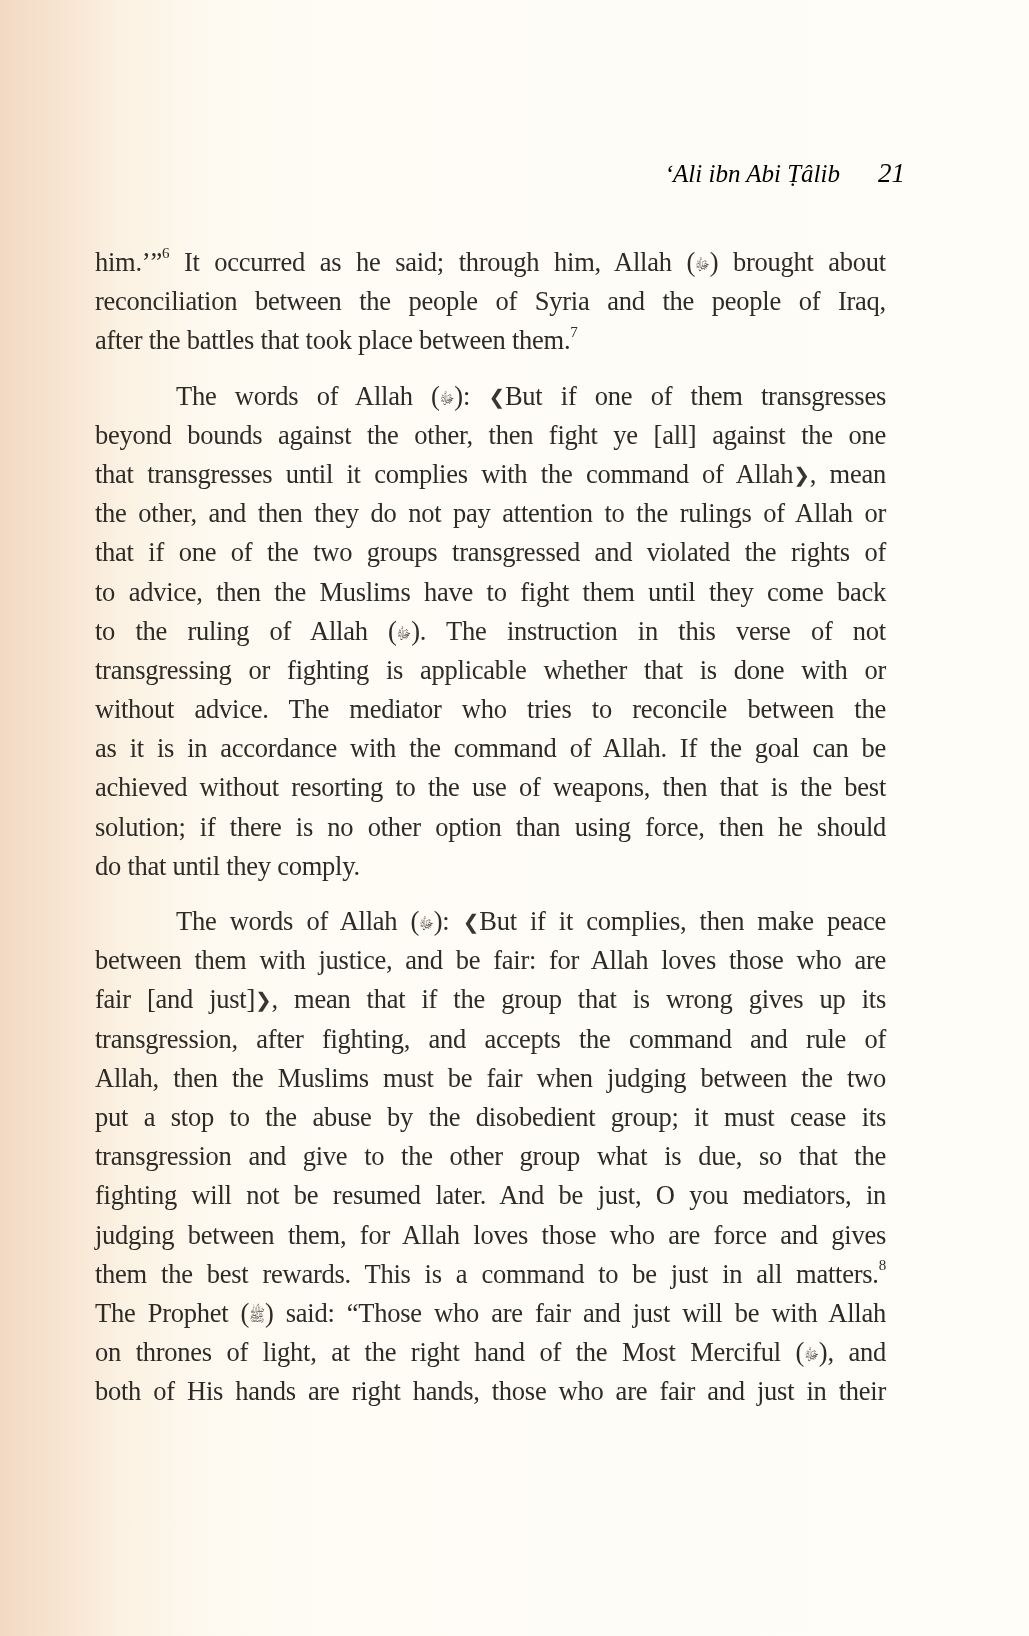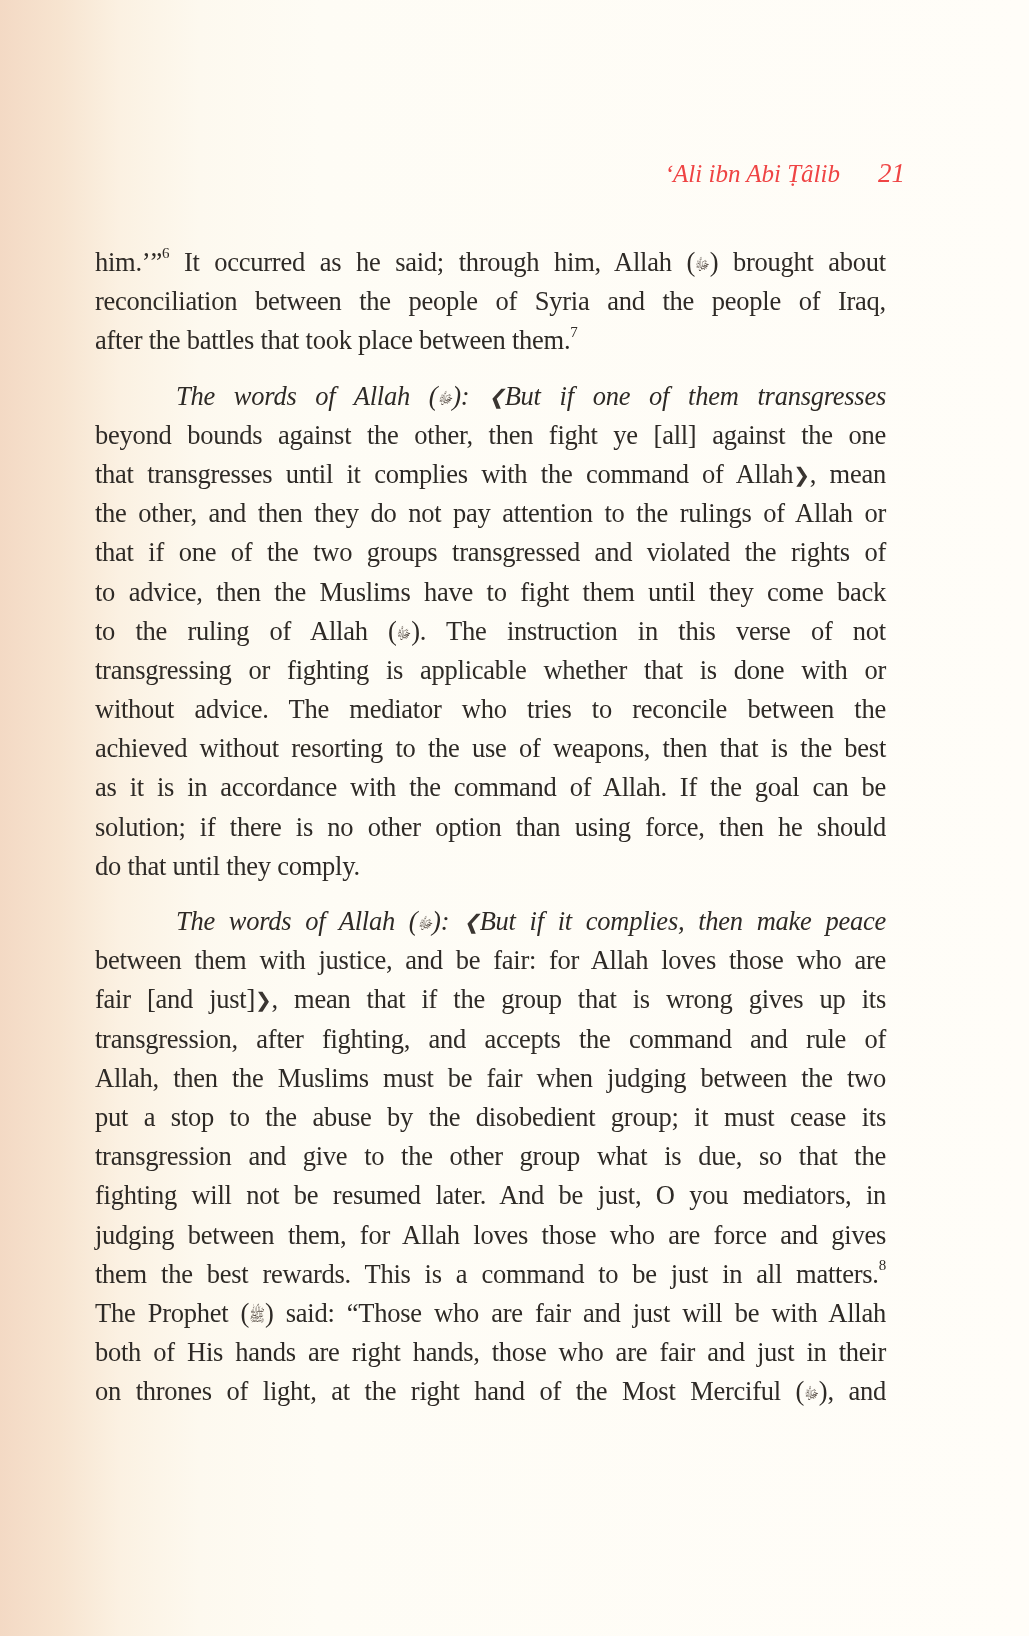--- a/index.html
+++ b/index.html
@@ -18,41 +18,41 @@
       width: 1029px; height: 1636px;
     }
     .running-head {
       position: absolute;
       top: 158px;
       left: 0;
       width: 905px;
       text-align: right;
       font-style: italic;
       font-size: 25px;
-      color: #ef4444;
+      color: #000000;
     }
     .running-head .title { margin-right: 38px; }
     .running-head .folio { font-size: 27px; }
     .body-text {
       position: absolute;
       left: 95px;
       top: 243px;
       width: 791px;
       font-size: 26.5px;
     }
     .line {
       height: 39.2px;
       line-height: 39.2px;
       white-space: nowrap;
       text-align: justify;
       text-align-last: justify;
       letter-spacing: -0.25px;
     }
     .line.last { text-align-last: left; }
-    .line.indent { padding-left: 81px; font-style: italic; }
+    .line.indent { padding-left: 81px; }
     .para-gap { height: 16px; }
     sup { font-size: 15px; line-height: 0; position: relative; top: -3px; }
     .honorific {
       display: inline-block;
       font-size: 13px;
       color: #5a5048;
       vertical-align: 2px;
       transform: scaleY(1.3);
     }
     .orn { font-size: 20px; vertical-align: 1px; color: #3a3531; }
@@ -75,35 +75,35 @@
       <div>
         <div class="line indent">The words of Allah (<span class="honorific">ﷻ</span>): <span class="orn">❮</span>But if one of them transgresses</div>
         <div class="line">beyond bounds against the other, then fight ye [all] against the one</div>
         <div class="line">that transgresses until it complies with the command of Allah<span class="orn">❯</span>, mean</div>
         <div class="line">the other, and then they do not pay attention to the rulings of Allah or</div>
         <div class="line">that if one of the two groups transgressed and violated the rights of</div>
         <div class="line">to advice, then the Muslims have to fight them until they come back</div>
         <div class="line">to the ruling of Allah (<span class="honorific">ﷻ</span>). The instruction in this verse of not</div>
         <div class="line">transgressing or fighting is applicable whether that is done with or</div>
         <div class="line">without advice. The mediator who tries to reconcile between the</div>
+        <div class="line">as it is in accordance with the command of Allah. If the goal can be</div>
         <div class="line">achieved without resorting to the use of weapons, then that is the best</div>
-        <div class="line">as it is in accordance with the command of Allah. If the goal can be</div>
         <div class="line">solution; if there is no other option than using force, then he should</div>
         <div class="line last">do that until they comply.</div>
       </div>
       <div class="para-gap"></div>
       <div>
         <div class="line indent">The words of Allah (<span class="honorific">ﷻ</span>): <span class="orn">❮</span>But if it complies, then make peace</div>
         <div class="line">between them with justice, and be fair: for Allah loves those who are</div>
         <div class="line">fair [and just]<span class="orn">❯</span>, mean that if the group that is wrong gives up its</div>
         <div class="line">transgression, after fighting, and accepts the command and rule of</div>
         <div class="line">Allah, then the Muslims must be fair when judging between the two</div>
         <div class="line">put a stop to the abuse by the disobedient group; it must cease its</div>
         <div class="line">transgression and give to the other group what is due, so that the</div>
         <div class="line">fighting will not be resumed later. And be just, O you mediators, in</div>
         <div class="line">judging between them, for Allah loves those who are force and gives</div>
         <div class="line">them the best rewards. This is a command to be just in all matters.<sup>8</sup></div>
         <div class="line">The Prophet (<span class="honorific">ﷺ</span>) said: “Those who are fair and just will be with Allah</div>
+        <div class="line">on thrones of light, at the right hand of the Most Merciful (<span class="honorific">ﷻ</span>), and</div>
         <div class="line">both of His hands are right hands, those who are fair and just in their</div>
-        <div class="line">on thrones of light, at the right hand of the Most Merciful (<span class="honorific">ﷻ</span>), and</div>
       </div>
     </div>
 </div>
 
 </body></html>

